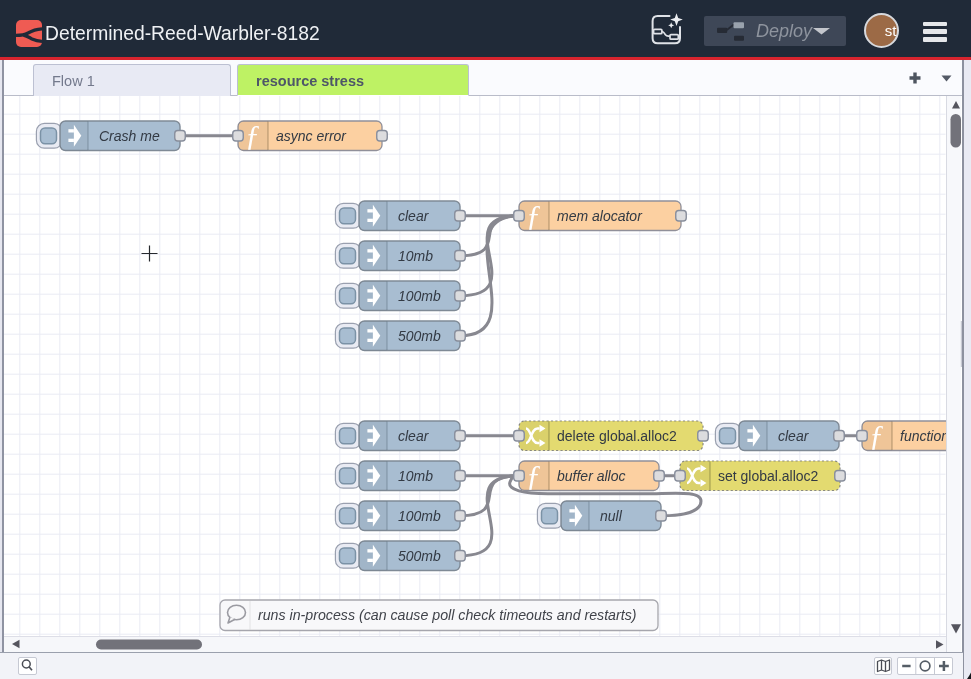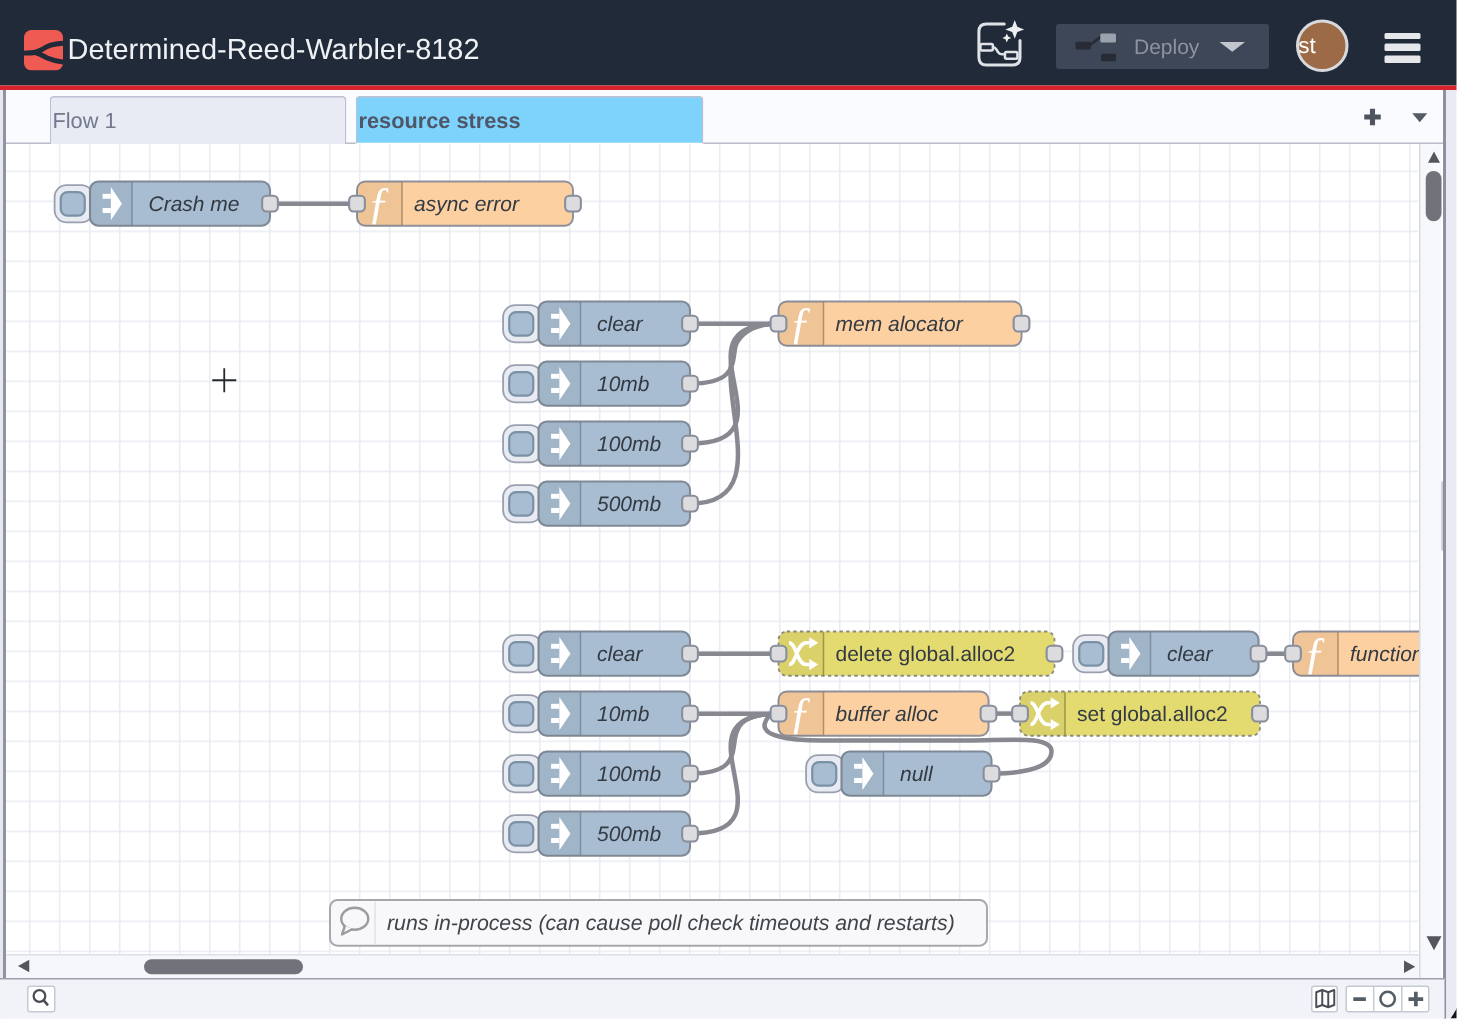--- a/index.html
+++ b/index.html
@@ -2,23 +2,23 @@
 <html><head>
 <meta charset="utf-8">
 <style>
 html,body{margin:0;padding:0;width:971px;height:679px;overflow:hidden;background:#fff;
 font-family:"Liberation Sans",sans-serif;}
 .abs{position:absolute;}
 #header{left:0;top:0;width:971px;height:57px;background:#202a38;}
 #redline{left:0;top:57px;width:971px;height:3px;background:#d8242e;}
 #title{left:45px;top:0;height:57px;line-height:68px;color:#eff1f4;font-size:19.3px;letter-spacing:0px;}
 #tabbar{left:4px;top:60px;width:958.5px;height:36px;background:#fafbfe;border-bottom:1px solid #b9bcc9;box-sizing:border-box;}
-.tab{position:absolute;top:3.5px;height:32.5px;box-sizing:border-box;font-size:14.5px;line-height:32px;padding-left:1px;}
+.tab{position:absolute;top:3.5px;height:32.5px;box-sizing:border-box;font-size:14.5px;line-height:32px;padding-left:18px;}
 #tab1{left:29px;width:198px;background:#e8eaf4;border:1px solid #bcc0d2;border-bottom:none;border-radius:3px 3px 0 0;color:#73798c;}
-#tab2{left:233px;width:232px;background:#7dd3fc;border:1px solid #bcc0d2;border-bottom:1px solid #fff;border-radius:3px 3px 0 0;color:#4e5668;font-weight:bold;font-size:14.5px;}
+#tab2{left:233px;width:232px;background:#bef264;border:1px solid #bcc0d2;border-bottom:1px solid #fff;border-radius:3px 3px 0 0;color:#4e5668;font-weight:bold;font-size:14.5px;}
 #leftstrip{left:0;top:60px;width:2px;height:619px;background:#e6e7f0;}
 #leftborder{left:2px;top:60px;width:2px;height:592px;background:#8f93a2;}
 #rightborder{left:962.2px;top:60px;width:1.8px;height:619px;background:#8d919f;}
 #rightstrip{left:964px;top:60px;width:7px;height:619px;background:#e9eaf3;}
 #vscroll{left:945.5px;top:96px;width:15.5px;height:556px;background:#f7f8fb;border-left:1px solid #d8dae2;box-sizing:border-box;}
 #hscroll{left:4px;top:636px;width:941.5px;height:16px;background:#f6f7fa;border-top:1px solid #dddee7;box-sizing:border-box;}
 #footer{left:0;top:652px;width:962.5px;height:27px;background:#f2f3f8;border-top:1px solid #9ba0ad;box-sizing:border-box;}
 .fbtn{position:absolute;top:4.5px;width:18.5px;height:18px;background:#ffffff;border:1px solid #c6c9d3;box-sizing:border-box;border-radius:2px;}
 </style>
 </head>
@@ -39,25 +39,25 @@
   <path d="M26.5 2.3 L28.2 6.9 L32.8 8.6 L28.2 10.3 L26.5 14.9 L24.8 10.3 L20.2 8.6 L24.8 6.9 Z" fill="#eceef1"></path>
   <path d="M21.2 11.3 L22.1 13.4 L24.2 14.3 L22.1 15.2 L21.2 17.3 L20.3 15.2 L18.2 14.3 L20.3 13.4 Z" fill="#eceef1"></path>
 </svg>
 <div class="abs" style="left:704px;top:15.5px;width:142px;height:30.5px;background:#3e4757;border-radius:2px;"></div>
 <svg class="abs" style="left:712px;top:15px" width="50" height="31" viewBox="0 0 50 31">
   <rect x="5" y="12.8" width="10.2" height="5.2" rx="1" fill="#262b35"></rect>
   <path d="M14.8 15 L22.2 9.2" stroke="#262b35" stroke-width="1.8"></path>
   <rect x="21.5" y="7.3" width="10.5" height="6" rx="1" fill="#99a2ad"></rect>
   <rect x="22" y="20.8" width="10" height="5" rx="1" fill="#262b35"></rect>
 </svg>
-<div class="abs" style="left:756px;top:16px;height:30px;line-height:31px;color:#8e949e;font-size:14px;">Deploy</div>
+<div class="abs" style="left:756px;top:16px;height:30px;line-height:31px;color:#8e949e;font-size:18px;font-style:italic;">Deploy</div>
 <svg class="abs" style="left:812px;top:27px" width="19" height="9" viewBox="0 0 19 9">
     <path d="M1 1 L18 1 L9.5 7.5 Z" fill="#c3c6cc"></path>
   </svg>
-<div class="abs" style="left:863.5px;top:12.5px;width:35px;height:35px;border-radius:50%;background:#9c6a46;border:2.5px solid #d7d9dd;box-sizing:border-box;text-align:left;line-height:31px;color:#fff;font-size:15px;">st</div>
+<div class="abs" style="left:863.5px;top:12.5px;width:35px;height:35px;border-radius:50%;background:#9c6a46;border:2.5px solid #d7d9dd;box-sizing:border-box;text-align:right;line-height:31px;color:#fff;font-size:15px;">st</div>
 <div class="abs" style="left:923px;top:21.5px;width:23.5px;height:4.8px;background:#e5e7ea;border-radius:1px;"></div>
 <div class="abs" style="left:923px;top:29.3px;width:23.5px;height:4.8px;background:#e5e7ea;border-radius:1px;"></div>
 <div class="abs" style="left:923px;top:37.1px;width:23.5px;height:4.8px;background:#e5e7ea;border-radius:1px;"></div>
 <div class="abs" id="tabbar">
   <div class="tab" id="tab1">Flow 1</div>
   <div class="tab" id="tab2">resource stress</div>
 </div>
 <svg class="abs" style="left:902px;top:65px" width="56" height="26" viewBox="0 0 56 26">
   <path d="M13 7.5 L13 18.5 M7.5 13 L18.5 13" stroke="#4e5560" stroke-width="3.4"></path>
   <path d="M39.5 10.5 L49.5 10.5 L44.5 16.5 Z" fill="#545a66"></path>

